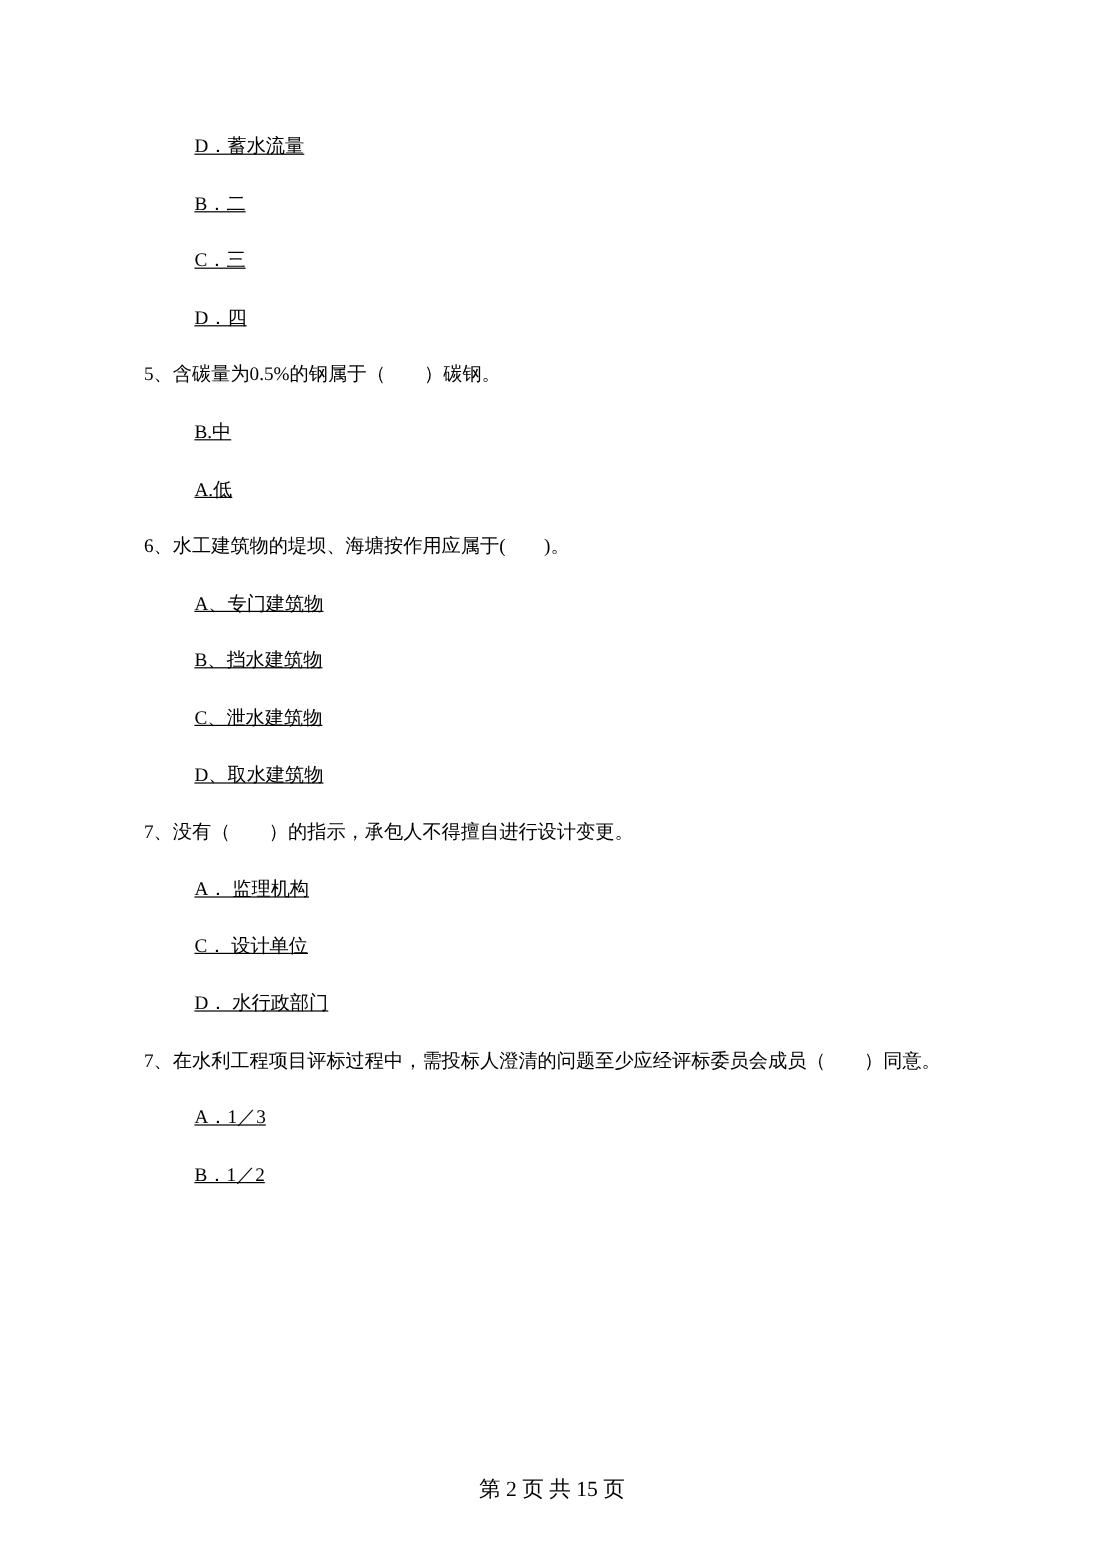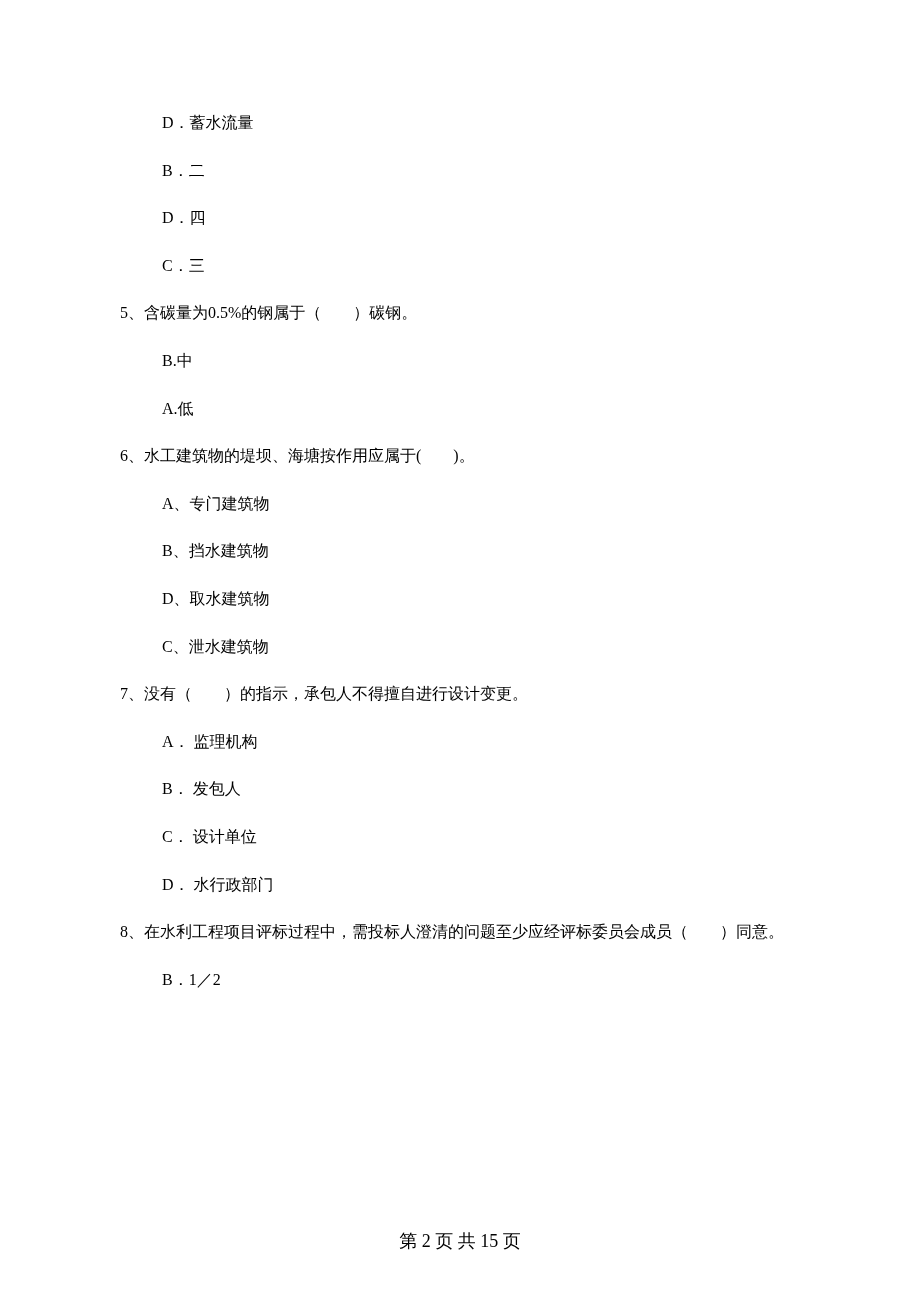--- a/index.html
+++ b/index.html
@@ -15,20 +15,21 @@
     margin: 0 auto;
     padding: 110px 120px 40px 120px;
     box-sizing: border-box;
     position: relative;
     font-size: 16px;
     line-height: 1.6;
   }
   .option-line {
     padding-left: 42px;
     margin-bottom: 22px;
+    text-decoration: underline;
   }
   .question-line {
     margin-bottom: 22px;
     margin-top: 12px;
     text-align: justify;
   }
   .page-footer {
     position: absolute;
     bottom: 46px;
     left: 0;
@@ -38,36 +39,36 @@
   }
 </style>
 </head>
 <body>
 
 <div class="page">
 
   <div class="option-line">D．蓄水流量</div>
 
   <div class="option-line">B．二</div>
+  <div class="option-line">C．三</div>
   <div class="option-line">D．四</div>
-  <div class="option-line">C．三</div>
 
   <div class="question-line">5、含碳量为0.5%的钢属于（　　）碳钢。</div>
   <div class="option-line">B.中</div>
   <div class="option-line">A.低</div>
 
   <div class="question-line">6、水工建筑物的堤坝、海塘按作用应属于(　　)。</div>
   <div class="option-line">A、专门建筑物</div>
   <div class="option-line">B、挡水建筑物</div>
+  <div class="option-line">C、泄水建筑物</div>
   <div class="option-line">D、取水建筑物</div>
-  <div class="option-line">C、泄水建筑物</div>
 
   <div class="question-line">7、没有（　　）的指示，承包人不得擅自进行设计变更。</div>
   <div class="option-line">A． 监理机构</div>
-  <div class="option-line">B． 发包人</div>
   <div class="option-line">C． 设计单位</div>
   <div class="option-line">D． 水行政部门</div>
 
-  <div class="question-line">8、在水利工程项目评标过程中，需投标人澄清的问题至少应经评标委员会成员（　　）同意。</div>
+  <div class="question-line">7、在水利工程项目评标过程中，需投标人澄清的问题至少应经评标委员会成员（　　）同意。</div>
+  <div class="option-line">A．1／3</div>
   <div class="option-line">B．1／2</div>
 
   <div class="page-footer">第 2 页 共 15 页</div>
 </div>
 
 </body></html>

